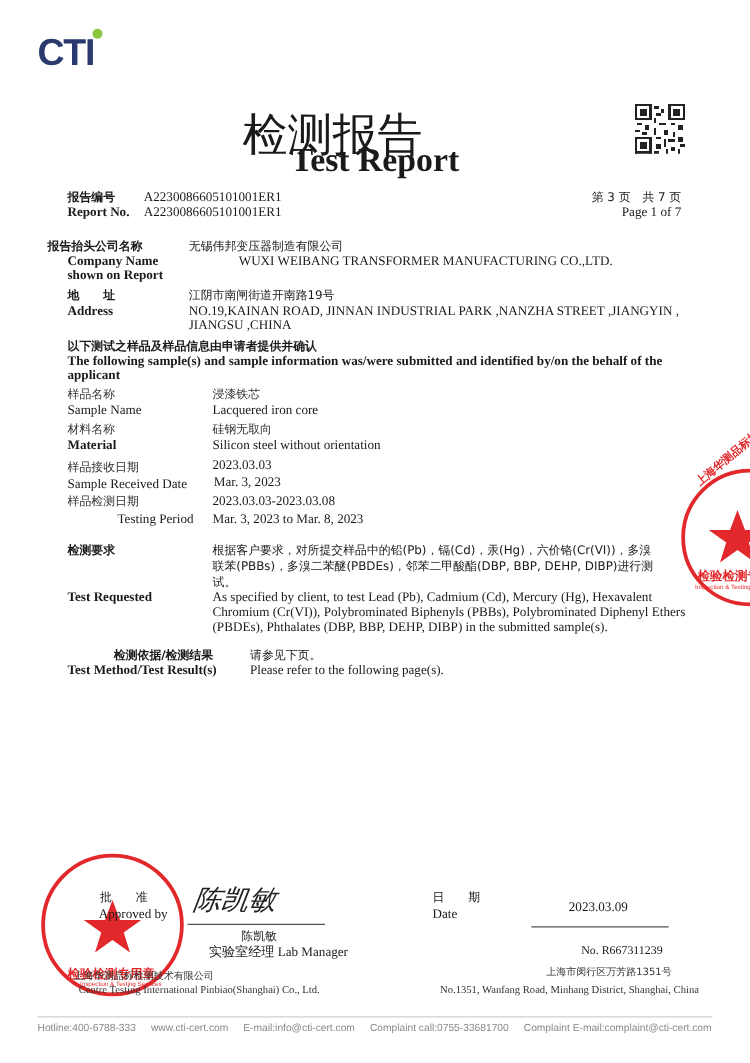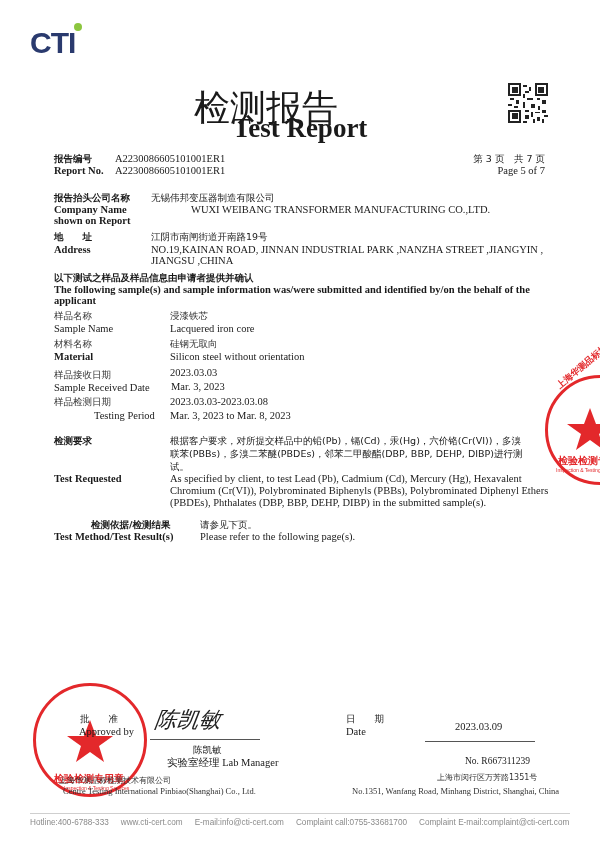--- a/index.html
+++ b/index.html
@@ -82,23 +82,23 @@
       <rect x="8" y="20" width="2" height="1"></rect>
       <rect x="18" y="19" width="1" height="2"></rect>
   </g>
 </svg>
 
 <div class="abs t-sm cnb" style="left:54px; top:153px;">报告编号</div>
 <div class="abs t-sm b" style="left:54px; top:165px;">Report No.</div>
 <div class="abs t-sm" style="left:115px; top:153px;">A2230086605101001ER1</div>
 <div class="abs t-sm" style="left:115px; top:165px;">A2230086605101001ER1</div>
 <div class="abs t-sm cn" style="right:55px; top:153px;">第 3 页　共 7 页</div>
-<div class="abs t-sm" style="right:55px; top:165px;">Page 5 of 7</div>
+<div class="abs t-sm" style="right:55px; top:165px;">Page 1 of 7</div>
 
-<div class="abs t-sm cnb" style="left:54px; top:192px;">报告抬头公司名称</div>
+<div class="abs t-sm cnb" style="left:38px; top:192px;">报告抬头公司名称</div>
 <div class="abs t-sm b" style="left:54px; top:204px;">Company Name</div>
 <div class="abs t-sm b" style="left:54px; top:215px;">shown on Report</div>
 <div class="abs t-sm cn" style="left:151px; top:192px;">无锡伟邦变压器制造有限公司</div>
 <div class="abs t-sm" style="left:151px; top:204px;margin-left:40px;">WUXI WEIBANG TRANSFORMER MANUFACTURING CO.,LTD.</div>
 
 <div class="abs t-sm cnb" style="left:54px; top:231px;">地　　址</div>
 <div class="abs t-sm b" style="left:54px; top:244px;">Address</div>
 <div class="abs t-sm cn" style="left:151px; top:231px;">江阴市南闸街道开南路19号</div>
 <div class="abs t-sm" style="left:151px; top:244px;">NO.19,KAINAN ROAD, JINNAN INDUSTRIAL PARK ,NANZHA STREET ,JIANGYIN ,</div>
 <div class="abs t-sm" style="left:151px; top:255px;">JIANGSU ,CHINA</div>

